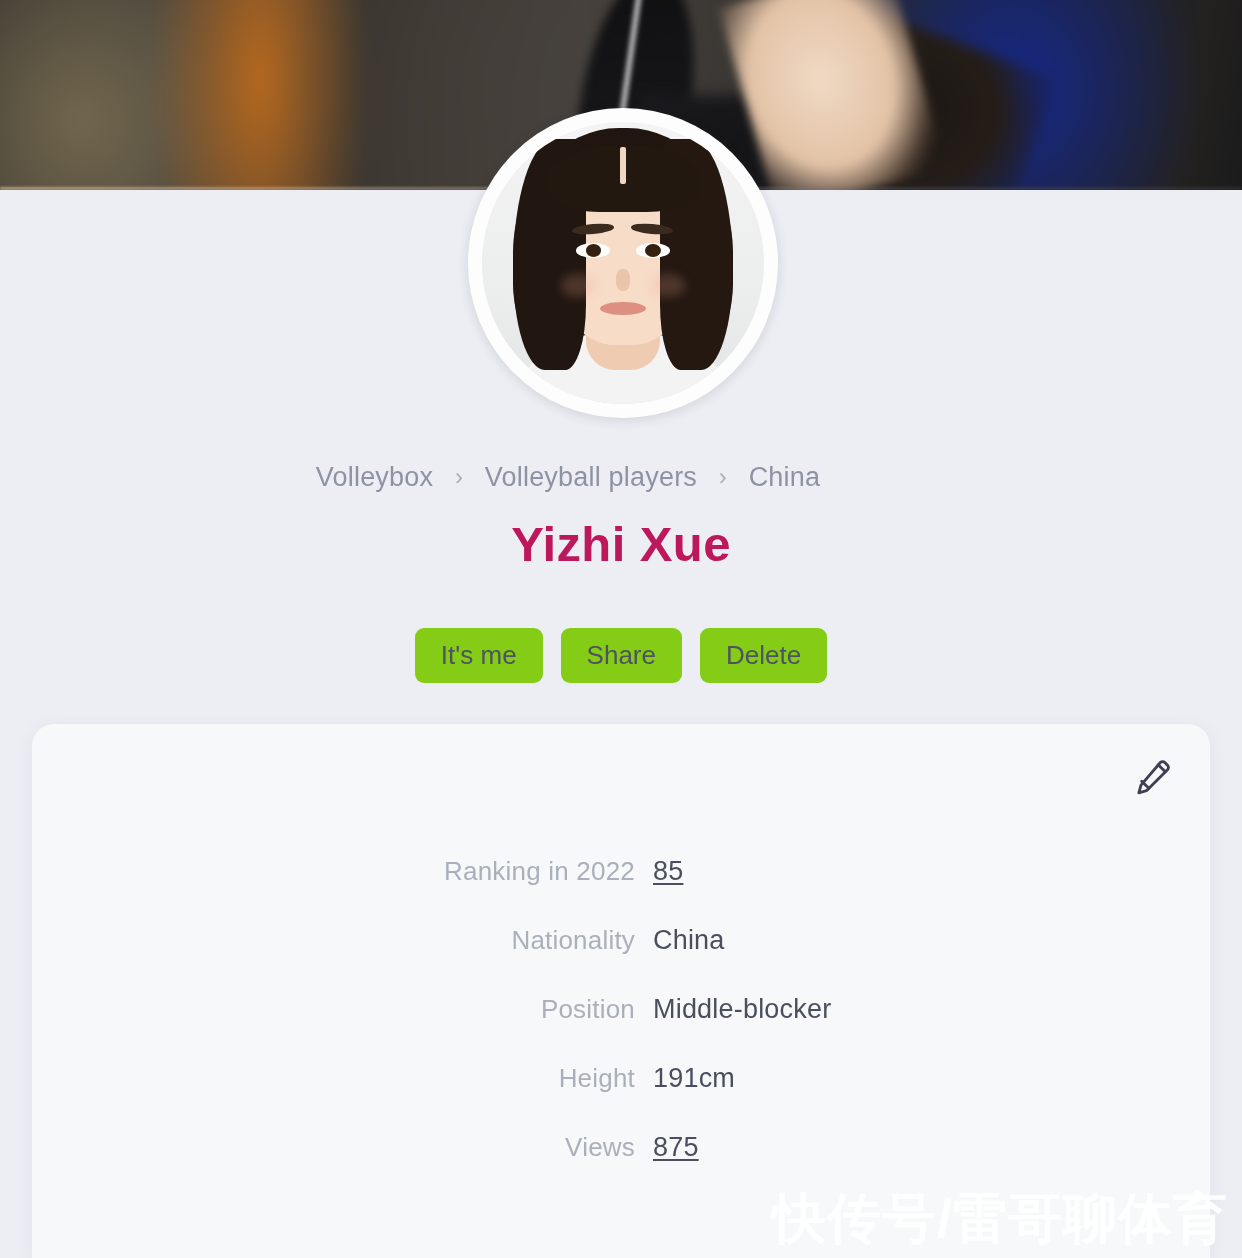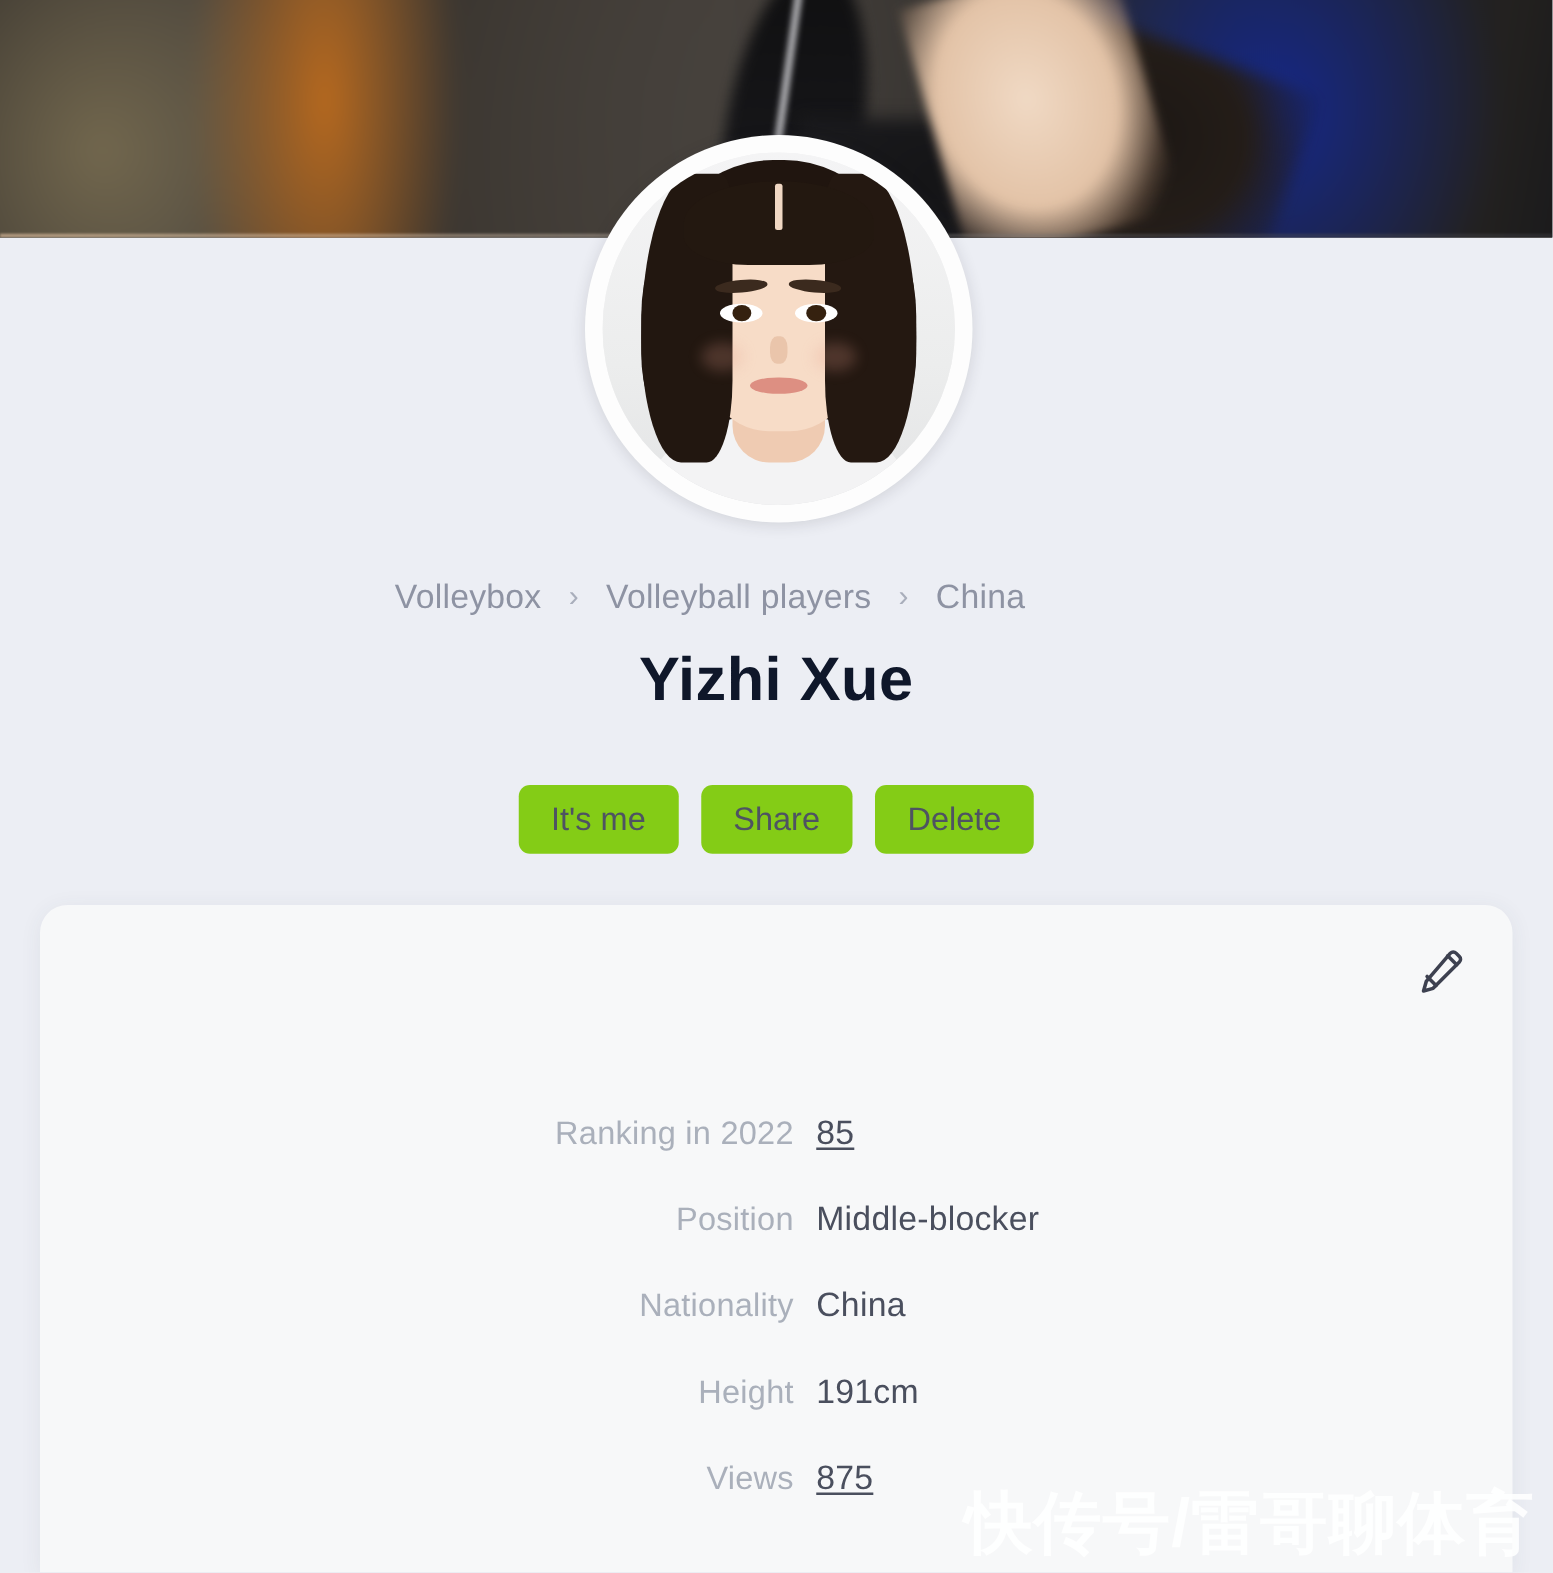--- a/index.html
+++ b/index.html
@@ -141,21 +141,21 @@
   }
 
   
   #player-name {
     position: absolute;
     left: 0; top: 516px;
     width: 1242px;
     text-align: center;
     font-size: 49px;
     font-weight: bold;
-    color: #0f172a;
+    color: #be185d;
     letter-spacing: 0.4px;
   }
 
   
   #actions {
     position: absolute;
     left: 0; top: 628px;
     width: 1242px;
     display: flex;
     justify-content: center;
@@ -213,21 +213,20 @@
     align-items: baseline;
     height: 69px;
   }
   .data-row .label {
     width: 621px;
     text-align: right;
     padding-right: 18px;
     font-size: 26px;
     color: #aab0bb;
     letter-spacing: 0.2px;
-    margin-top: 35px;
   }
   .data-row .value {
     font-size: 27px;
     color: #4a4f5e;
     letter-spacing: 0.2px;
   }
   .data-row .value.link {
     text-decoration: underline;
     text-underline-offset: 3px;
     cursor: pointer;
@@ -315,29 +314,29 @@
   </button>
 
   <div id="data-rows">
 
     <div class="data-row">
       <span class="label">Ranking in 2022</span>
       <span class="value link">85</span>
     </div>
 
     <div class="data-row">
+      <span class="label">Nationality</span>
+      <span class="value">China</span>
+    </div>
+
+    <div class="data-row">
       <span class="label">Position</span>
       <span class="value">Middle-blocker</span>
     </div>
 
-    <div class="data-row">
-      <span class="label">Nationality</span>
-      <span class="value">China</span>
-    </div>
-
 
     <div class="data-row">
       <span class="label">Height</span>
       <span class="value">191cm</span>
     </div>
 
     <div class="data-row">
       <span class="label">Views</span>
       <span class="value link">875</span>
     </div>

